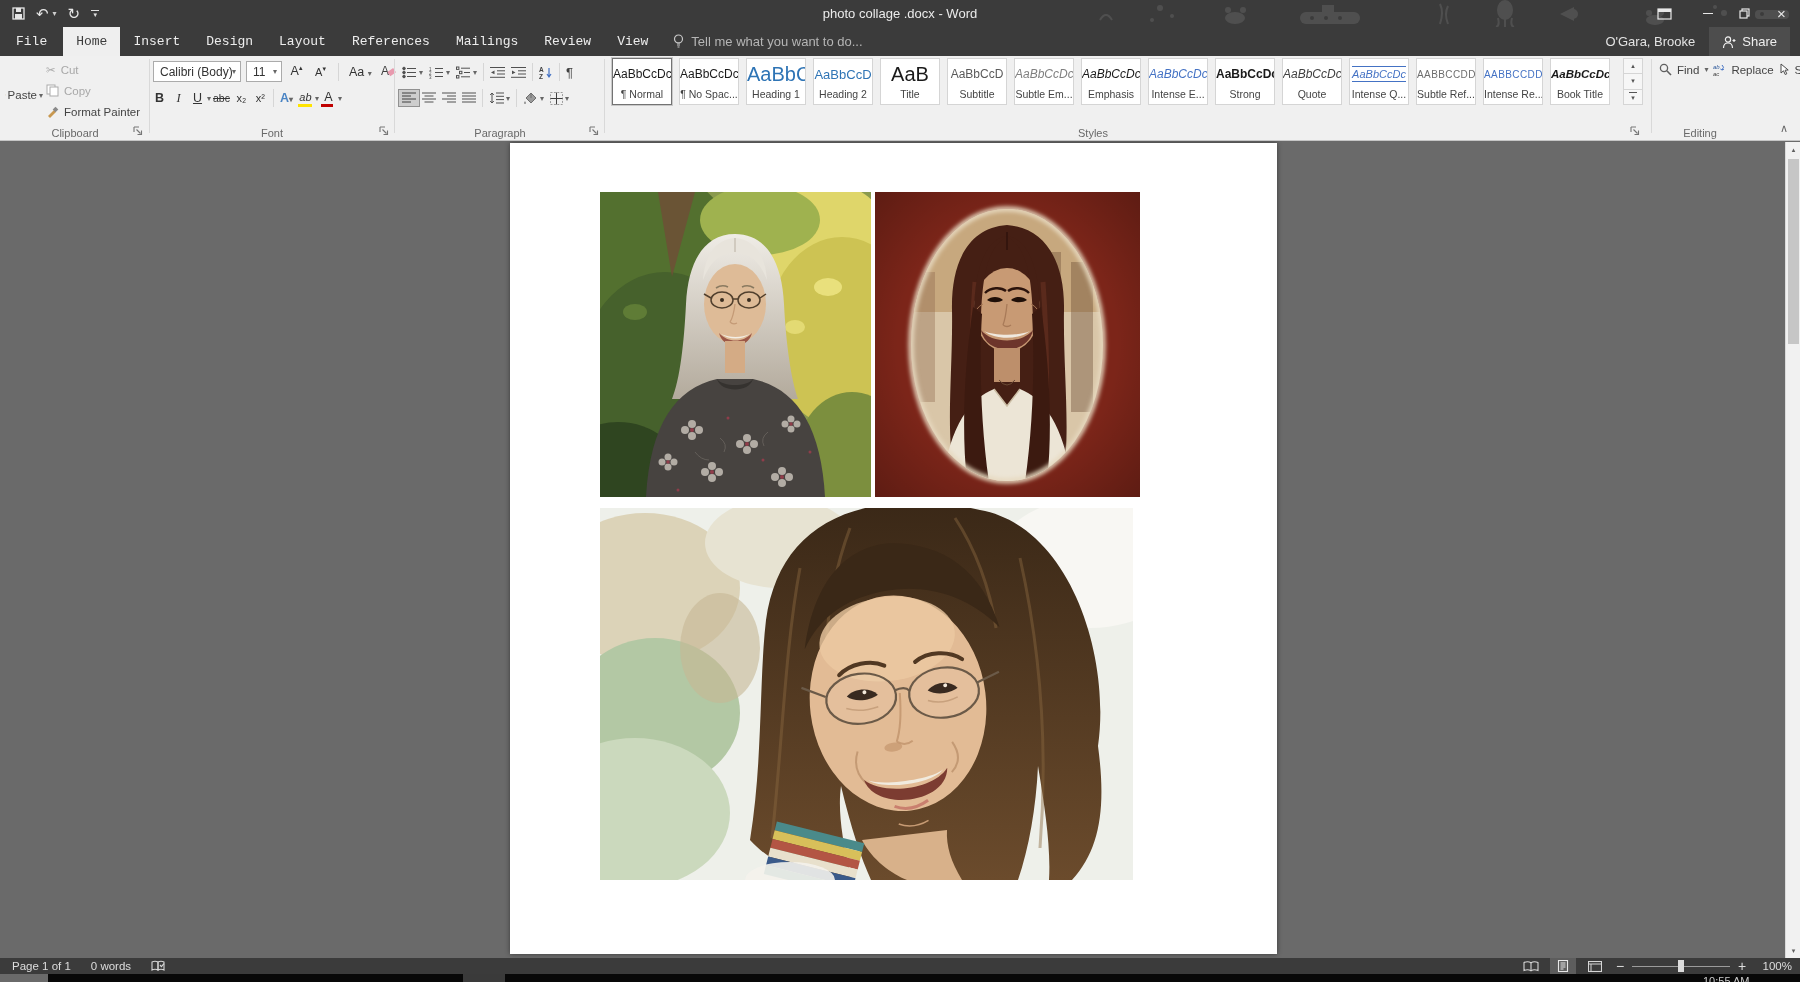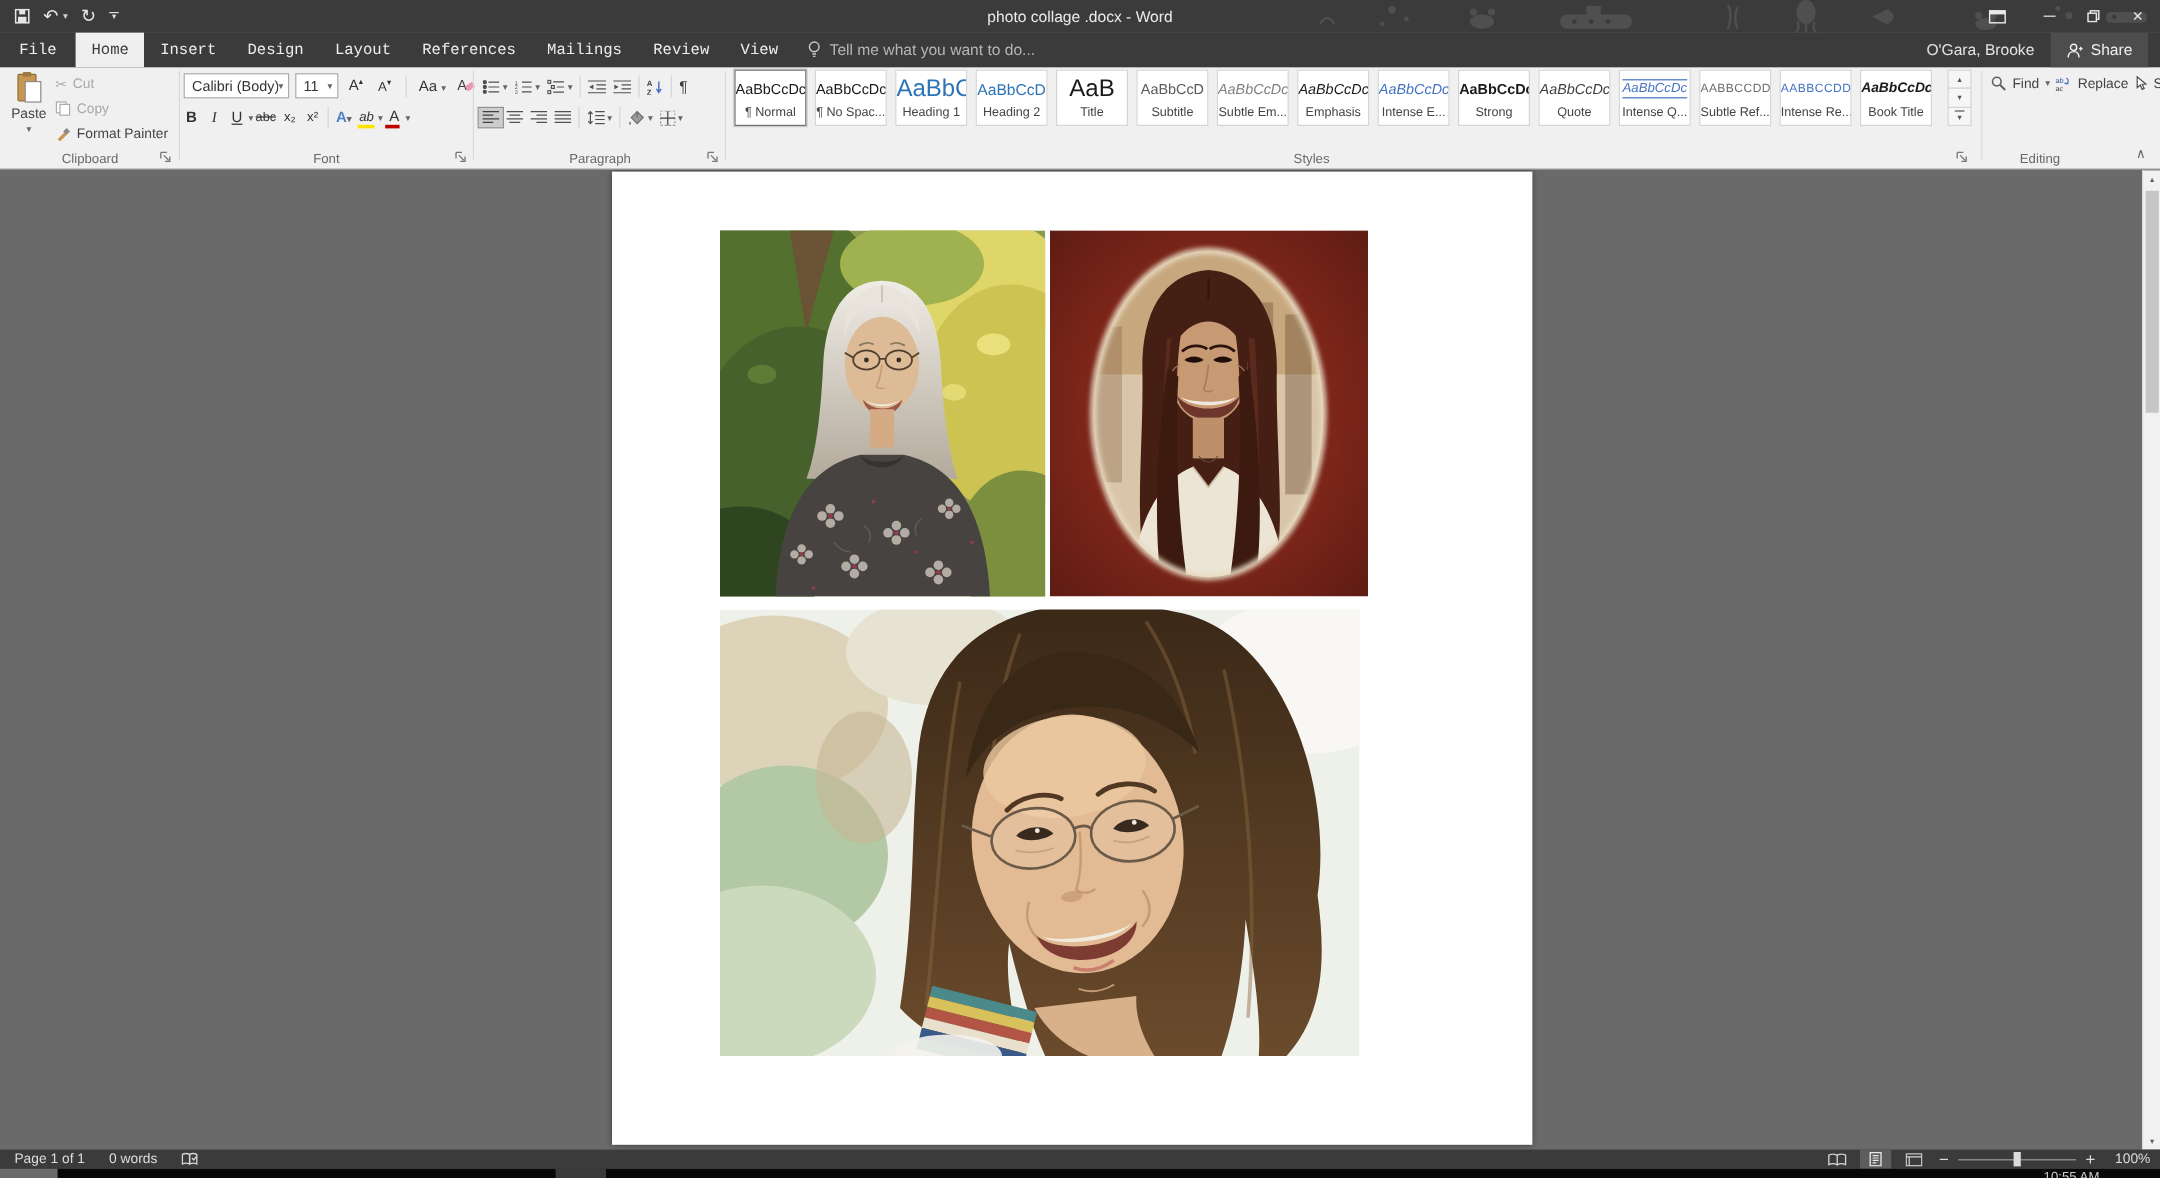--- a/index.html
+++ b/index.html
@@ -35,21 +35,21 @@
   .share-btn { display:flex; align-items:center; gap:6px; background:#4d4d4d; height:29px; padding:0 13px; color:#efefef; cursor:pointer; }
   
   .ribbon { position:absolute; left:0; top:56px; width:1800px; height:85px; background:#f0f0f0; border-bottom:1px solid #c6c6c6; z-index:20; color:#444; }
   .grp-sep { position:absolute; top:3px; height:74px; width:1px; background:#d9d9d9; }
   .grp-label { position:absolute; bottom:1px; font-size:11px; color:#696969; transform:translateX(-50%); white-space:nowrap; }
   .launcher { position:absolute; bottom:3px; width:12px; height:12px; cursor:pointer; }
   .cmd { display:flex; align-items:center; gap:5px; font-size:11.5px; color:#444; height:17px; cursor:pointer; white-space:nowrap; }
   .cmd.disabled { color:#a8a8a8; cursor:default; }
   .caret { font-size:8px; color:#666; }
   
-  .paste { position:absolute; left:5px; top:3px; width:38px; height:72px; display:flex; flex-direction:column; align-items:center; gap:2px; font-size:11.5px; color:#444; cursor:pointer; }
+  .paste { position:absolute; left:5px; top:3px; width:38px; height:72px; display:flex; align-items:center; gap:2px; font-size:11.5px; color:#444; cursor:pointer; }
   .clip-cmds { position:absolute; left:46px; top:5px; display:flex; flex-direction:column; gap:4px; }
   
   .font-row1 { position:absolute; left:153px; top:5px; display:flex; align-items:center; gap:5px; }
   .combo { display:flex; align-items:center; justify-content:space-between; background:#fff; border:1px solid #ababab; height:21px; font-size:12px; color:#333; padding:0 4px 0 6px; cursor:pointer; }
   .font-row2 { position:absolute; left:150px; top:31px; display:flex; align-items:center; height:22px; }
   .fbtn { min-width:19px; text-align:center; font-size:12.5px; color:#333; padding:2px 2px; cursor:pointer; position:relative; }
   .fbtn .bar { display:block; height:3px; margin-top:0px; }
   .vsep { width:1px; height:18px; background:#d6d6d6; margin:0 3px; }
   
   .para-row1 { position:absolute; left:399px; top:6px; display:flex; align-items:center; height:20px; }

